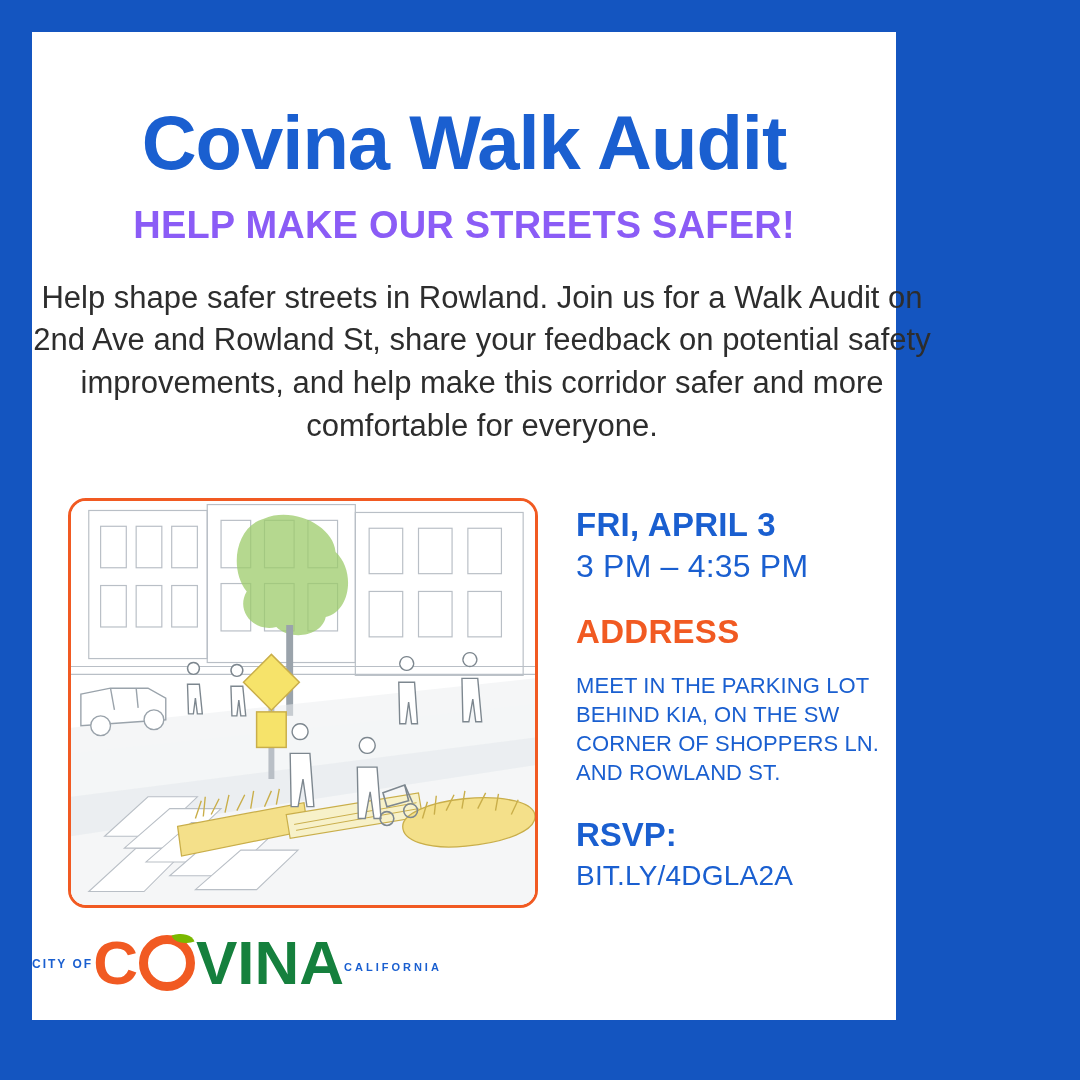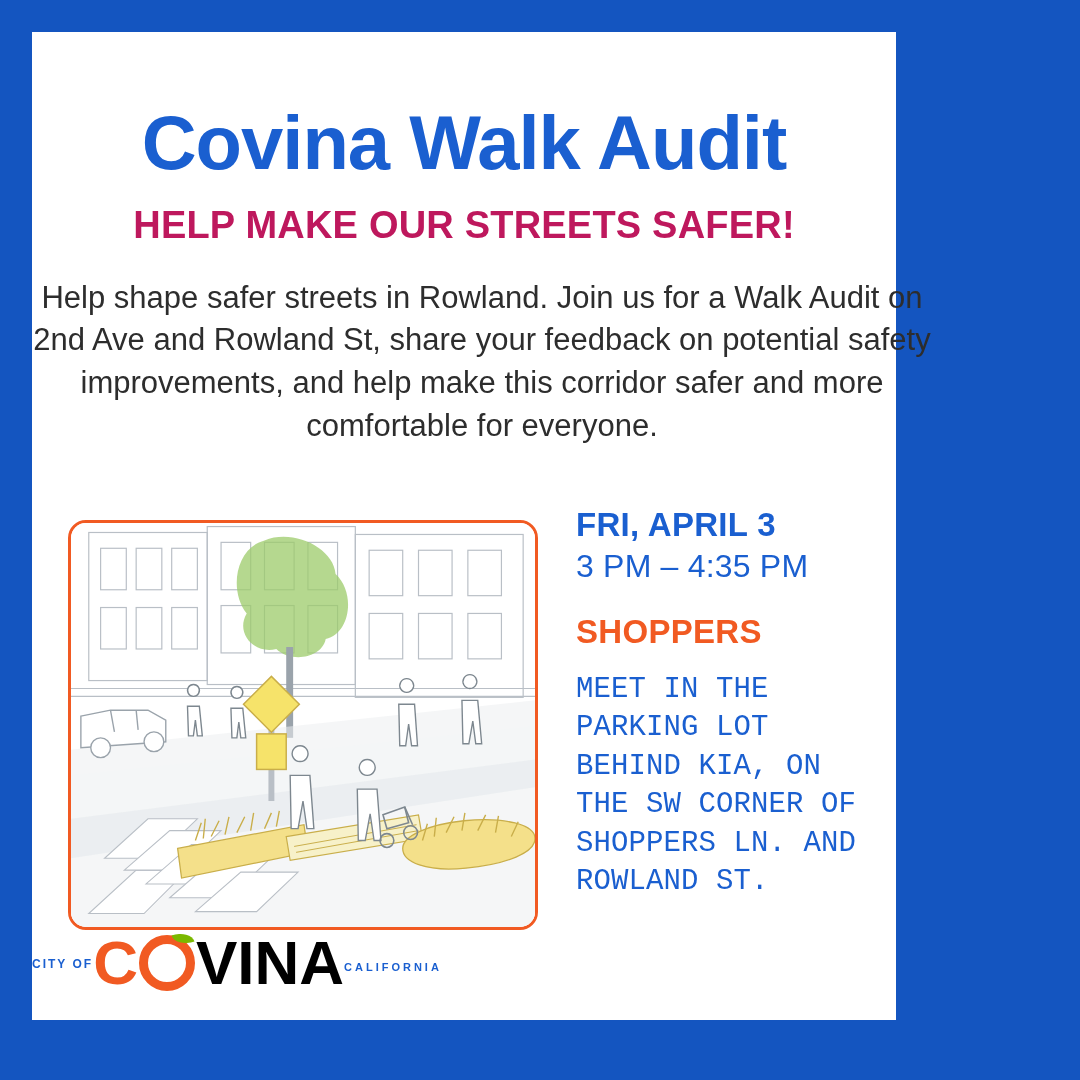--- a/index.html
+++ b/index.html
@@ -26,39 +26,39 @@
     text-align: center;
     color: #1a5fd0;
     font-size: 76px;
     font-weight: bold;
     letter-spacing: -1px;
     padding-top: 72px;
     line-height: 1.02;
   }
   .subtitle {
     text-align: center;
-    color: #be185d;
+    color: #8b5cf6;
     font-size: 38px;
     font-weight: bold;
     letter-spacing: 0.2px;
     margin-top: 22px;
   }
   .intro {
     margin: 30px auto 0 auto;
     width: 900px;
     text-align: center;
     color: #2d2d2d;
     font-size: 31px;
     line-height: 1.38;
   }
 
   
   .body-row {
     display: flex;
-    align-items: flex-end;
+    align-items: center;
     margin-top: 38px;
     padding: 0 16px 0 36px;
   }
   .illustration-wrap {
     width: 470px;
     flex: 0 0 470px;
   }
   .illustration {
     position: relative;
     width: 100%;
@@ -90,25 +90,24 @@
     letter-spacing: 0.2px;
   }
   .d-head-orange {
     color: #f15a22;
     font-size: 33px;
     font-weight: bold;
     letter-spacing: 0.3px;
   }
   .d-body-blue {
     color: #1a5fd0;
-    font-size: 29px;
+    font-size: 22px;
     line-height: 1.33;
     margin-top: 20px;
     letter-spacing: 0.1px;
-    font-family: Liberation Mono, monospace;
   }
   .rsvp-head {
     color: #1a5fd0;
     font-size: 33px;
     font-weight: bold;
   }
   .rsvp-link {
     color: #1a5fd0;
     font-size: 28px;
     margin-top: 6px;
@@ -150,21 +149,21 @@
     border-radius: 50%;
   }
   .logo-leaf {
     position: absolute;
     top: -3px; right: 2px;
     width: 20px; height: 13px;
     background: #7ab800;
     border-radius: 0 100% 0 100%;
     transform: rotate(-18deg);
   }
-  .logo-vina { color: #000000; }
+  .logo-vina { color: #15803d; }
   .logo-ca {
     color: #1a5fd0;
     font-size: 11px;
     font-weight: bold;
     letter-spacing: 3px;
     margin-top: 8px;
   }
 </style>
 </head>
 <body>
@@ -284,24 +283,28 @@
       </div>
 
       <div class="details">
 
         <div class="detail-block">
           <div class="d-head-blue">FRI, APRIL 3</div>
           <div class="d-sub-blue">3 PM – 4:35 PM</div>
         </div>
 
         <div class="detail-block">
-          <div class="d-head-orange">SHOPPERS</div>
+          <div class="d-head-orange">ADDRESS</div>
           <div class="d-body-blue">MEET IN THE PARKING LOT BEHIND KIA, ON THE SW CORNER OF SHOPPERS LN. AND ROWLAND ST.</div>
         </div>
 
+        <div class="detail-block">
+          <div class="rsvp-head">RSVP:</div>
+          <div class="rsvp-link">BIT.LY/4DGLA2A</div>
+        </div>
 
       </div>
     </div>
 
     <div class="logo-wrap">
       <div class="logo-cityof">CITY OF</div>
       <div class="logo-main">
         <span class="logo-c">C</span>
         <span class="logo-o-wrap">
           <span class="logo-o-ring"></span>

